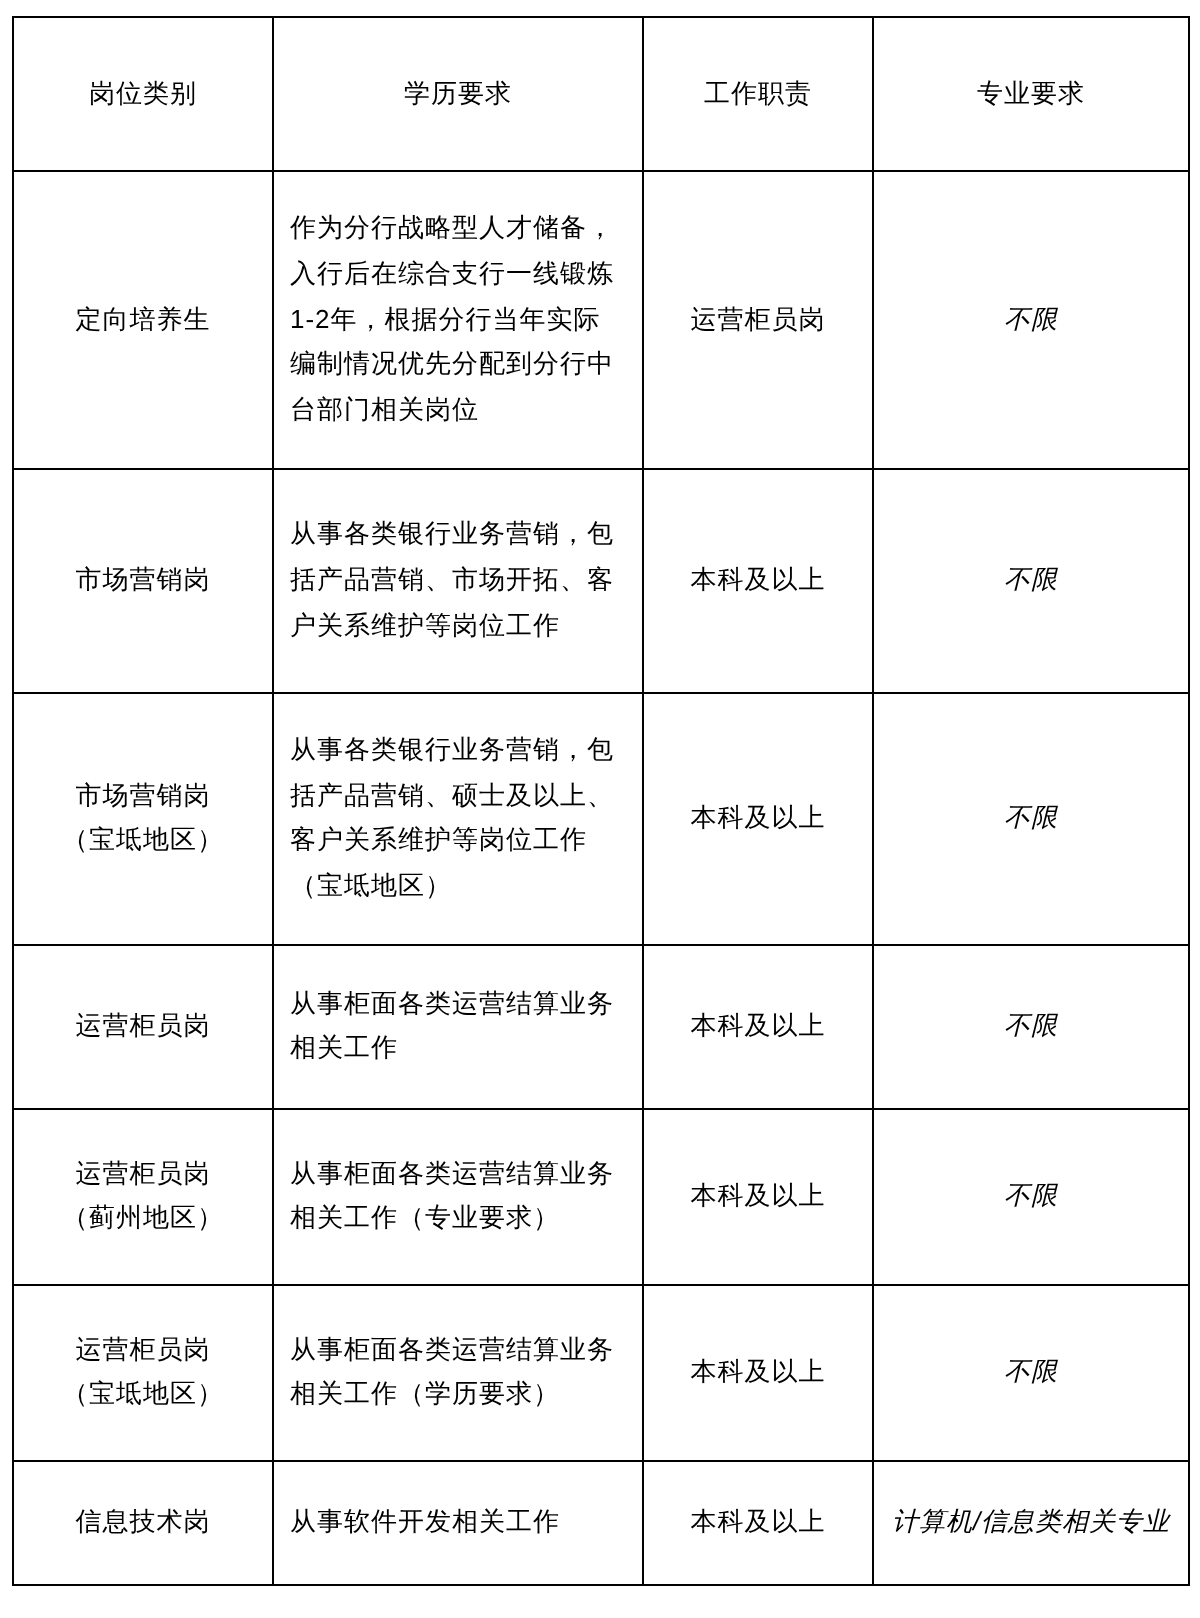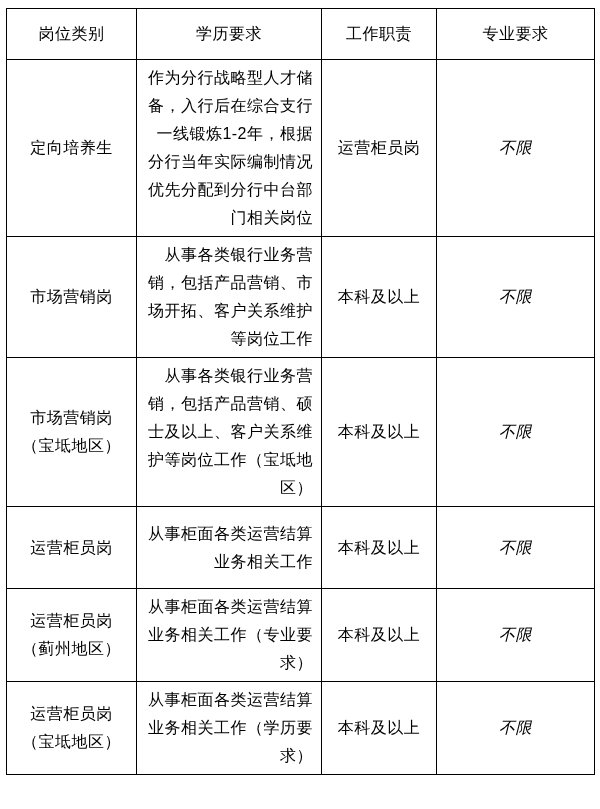--- a/index.html
+++ b/index.html
@@ -23,42 +23,42 @@
   table.job-table {
     width: 588px;
     border-collapse: collapse;
     table-layout: fixed;
     margin: 0 auto;
   }
   table.job-table td,
   table.job-table th {
     border: 1px solid #000000;
     vertical-align: middle;
-    padding: 4px 8px;
+    padding: 17px 8px;
     font-weight: normal;
-    font-size: 16px;
+    font-size: 13px;
     line-height: 1.75;
     letter-spacing: 0.5px;
   }
   thead th {
     text-align: center;
     font-size: 14.5px;
     height: 42px;
     padding: 4px 6px;
   }
   col.c-category { width: 130px; }
   col.c-duty     { width: 185px; }
   col.c-edu      { width: 115px; }
   col.c-major    { width: 158px; }
 
   td.cell-category {
     text-align: center;
   }
   td.cell-duty {
-    text-align: right;
+    text-align: left;
   }
   td.cell-edu {
     text-align: center;
   }
   td.cell-major {
     text-align: center;
     font-style: italic;
   }
   .sub-line {
     display: block;
@@ -131,15 +131,23 @@
       </tr>
       <tr style="height:88px;">
         <td class="cell-category">
           <span class="nowrap-center">运营柜员岗</span>
           <span class="sub-line">（宝坻地区）</span>
         </td>
         <td class="cell-duty">从事柜面各类运营结算业务相关工作（学历要求）</td>
         <td class="cell-edu">本科及以上</td>
         <td class="cell-major">不限</td>
       </tr>
+      <tr style="height:62px;">
+        <td class="cell-category">
+          <span class="nowrap-center">信息技术岗</span>
+        </td>
+        <td class="cell-duty">从事软件开发相关工作</td>
+        <td class="cell-edu">本科及以上</td>
+        <td class="cell-major">计算机/信息类相关专业</td>
+      </tr>
     </tbody>
   </table>
 </div>
 
 </body></html>

